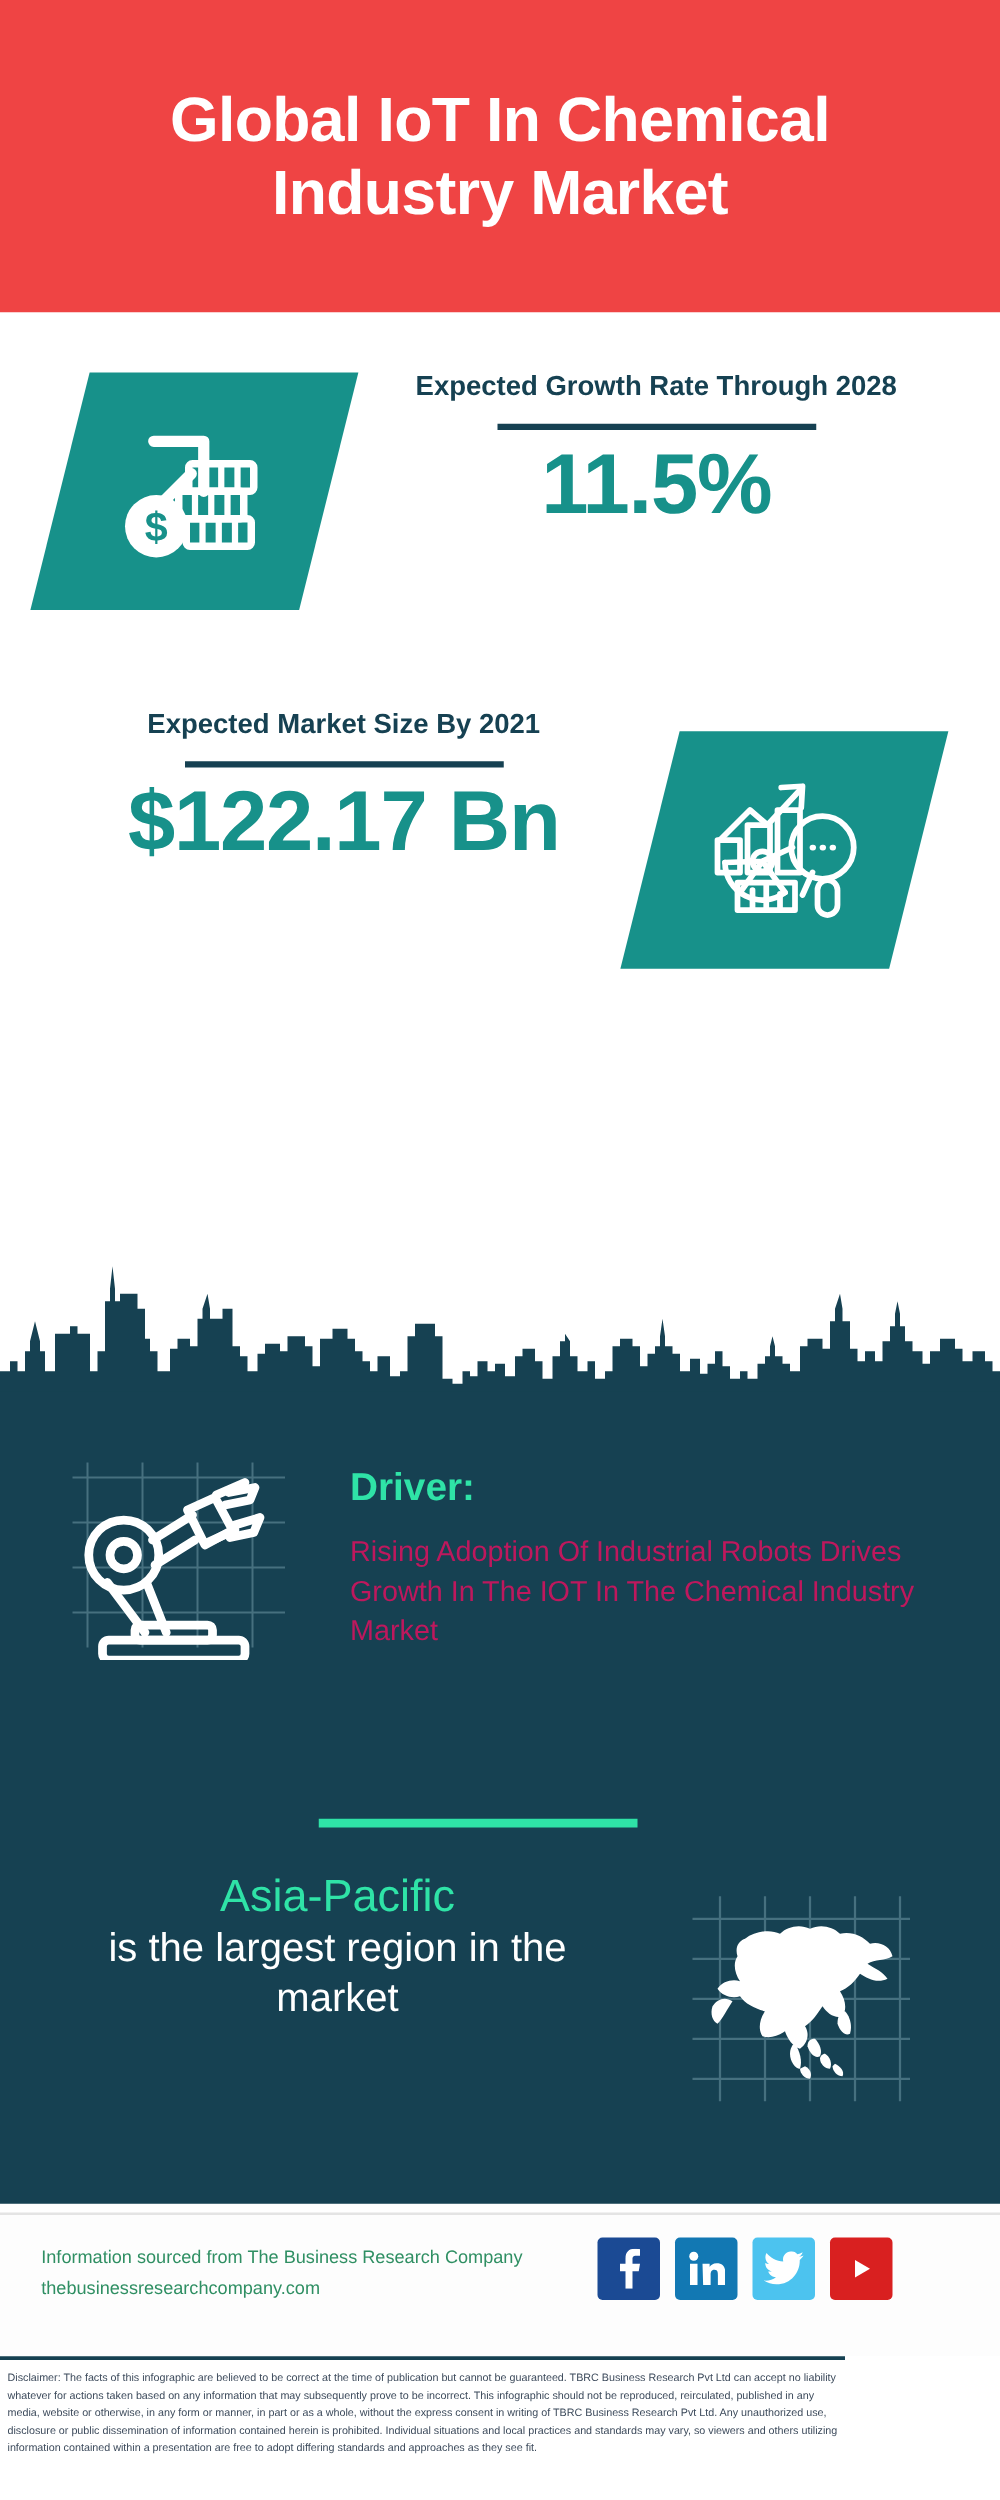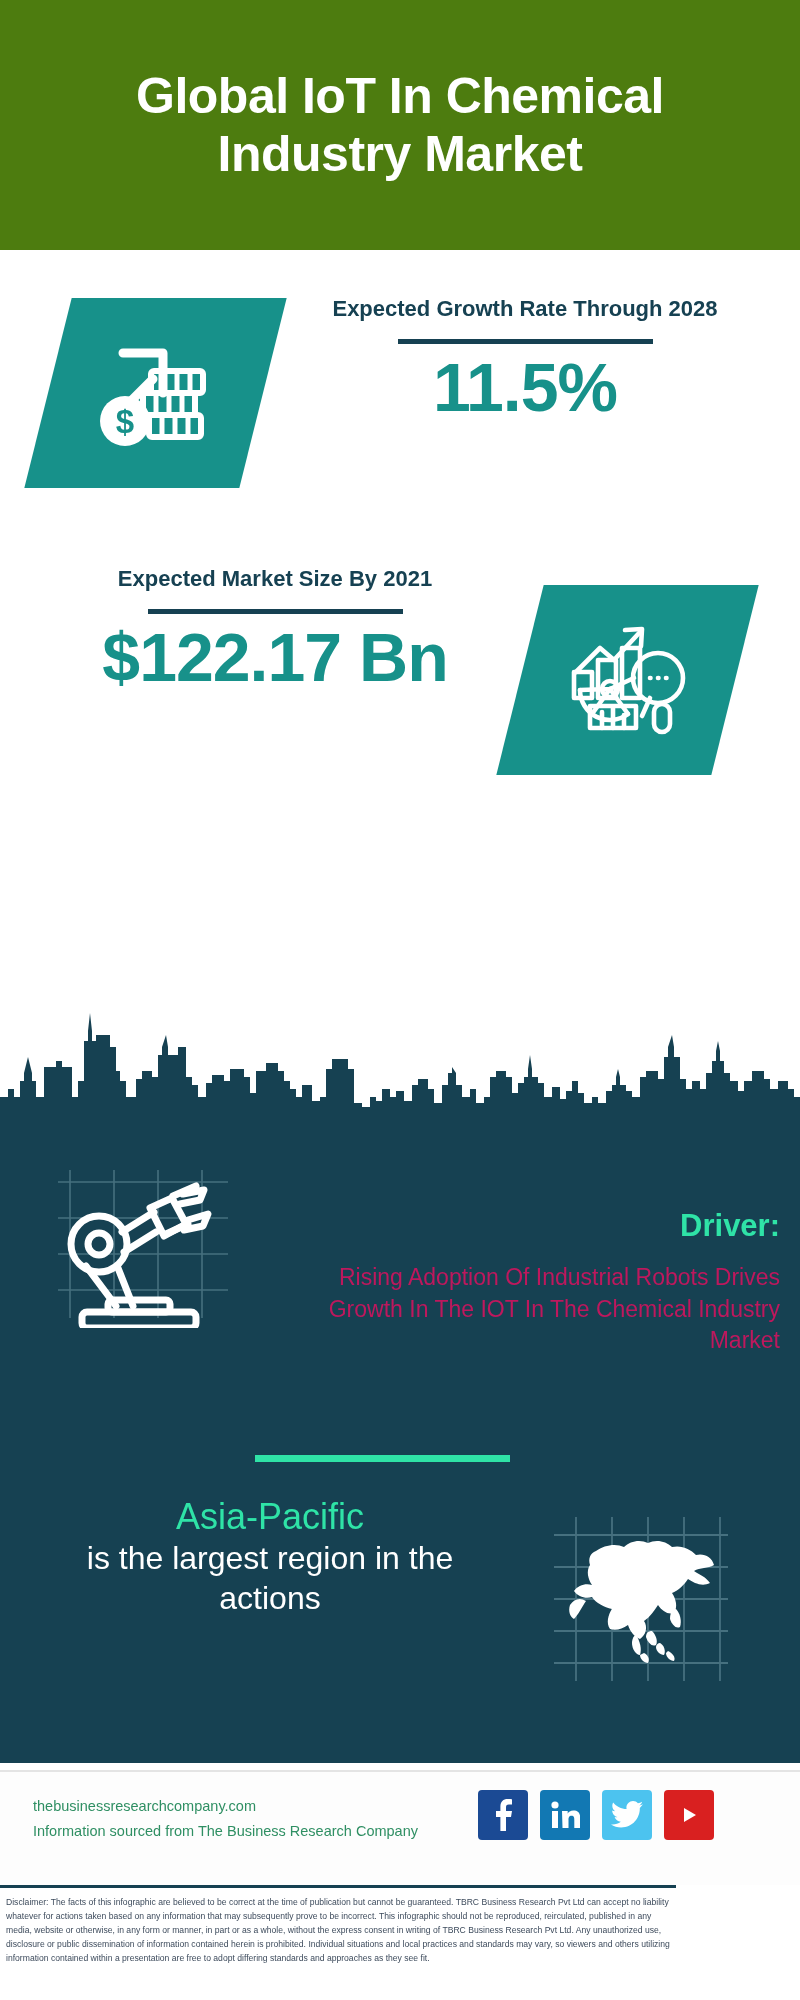--- a/index.html
+++ b/index.html
@@ -6,21 +6,21 @@
   html,body { background:#ffffff; }
   body {
     width:800px; height:2000px; position:relative; overflow:hidden;
     font-family:"Liberation Sans", sans-serif;
     background:#ffffff;
   }
 
   
   .header {
     position:absolute; left:0; top:0; width:800px; height:250px;
-    background:#4d7c0f;
+    background:#ef4444;
     display:flex; align-items:center; justify-content:center;
   }
   .header-title {
     color:#ffffff; font-size:50px; font-weight:bold; line-height:1.17;
     text-align:center; letter-spacing:-0.5px; width:720px;
   }
 
   
   .white-zone {
     position:absolute; left:0; top:250px; width:800px; height:880px;
@@ -70,21 +70,21 @@
   .skyline-wrap svg { display:block; width:800px; height:130px; }
   .dark-zone {
     position:absolute; left:0; top:1113px; width:800px; height:650px;
     background:#164152;
   }
 
   
   .driver-icon { position:absolute; left:38px; top:1148px; width:200px; height:180px; }
   .driver-icon svg { display:block; width:200px; height:180px; }
   .driver-text {
-    position:absolute; left:280px; top:1207px; width:500px; text-align:right;
+    position:absolute; left:280px; top:1171px; width:500px; text-align:left;
   }
   .driver-heading {
     color:#2fe3a7; font-size:31px; font-weight:bold; line-height:1.2;
     margin-bottom:18px;
   }
   .driver-body {
     color:#be185d; font-size:23px; font-weight:normal; line-height:1.37;
   }
 
   .mint-divider {
@@ -286,21 +286,21 @@
 
 <div class="driver-text">
   <div class="driver-heading">Driver:</div>
   <div class="driver-body">Rising Adoption Of Industrial Robots Drives Growth In The IOT In The Chemical Industry Market</div>
 </div>
 
 <div class="mint-divider"></div>
 
 <div class="region-text">
   <div class="region-name">Asia-Pacific</div>
-  <div class="region-desc">is the largest region in the actions</div>
+  <div class="region-desc">is the largest region in the market</div>
 </div>
 
 <div class="map-icon">
   <svg viewBox="0 0 200 180" fill="none">
     <g stroke="#46707f" stroke-width="1.8">
       <line x1="14" y1="30" x2="188" y2="30"></line>
       <line x1="14" y1="62" x2="188" y2="62"></line>
       <line x1="14" y1="94" x2="188" y2="94"></line>
       <line x1="14" y1="126" x2="188" y2="126"></line>
       <line x1="14" y1="158" x2="188" y2="158"></line>
@@ -324,22 +324,22 @@
       <path d="M120 138 C124 140 126 146 124 150 C120 150 116 146 116 142 C116 140 118 138 120 138 Z"></path>
       <path d="M96 130 C100 136 102 144 100 150 C96 150 92 144 92 138 C92 134 94 130 96 130 Z"></path>
       <path d="M128 146 C132 148 136 152 134 156 C130 156 126 152 126 148 Z"></path>
       <path d="M104 148 C108 150 110 154 108 158 C104 158 100 154 100 150 Z"></path>
     </g>
   </svg>
 </div>
 
 <div class="footer">
   <div class="footer-text">
+    <div>Information sourced from The Business Research Company</div>
     <div>thebusinessresearchcompany.com</div>
-    <div>Information sourced from The Business Research Company</div>
   </div>
   <div class="socials">
     <a class="social s-fb">
       <svg width="24" height="32" viewBox="0 0 24 32">
           <path fill="#fff" d="M15 32V18h5l1-6h-6V8.4c0-1.7.5-2.8 2.9-2.8H21V.3C20.4.2 18.6 0 16.6 0 12.3 0 9.4 2.6 9.4 7.5V12H5v6h4.4v14H15z"></path>
         </svg>
     </a>
     <a class="social s-li">
       <svg width="30" height="30" viewBox="0 0 30 30">
           <rect x="2" y="11" width="6" height="17" fill="#fff"></rect>

